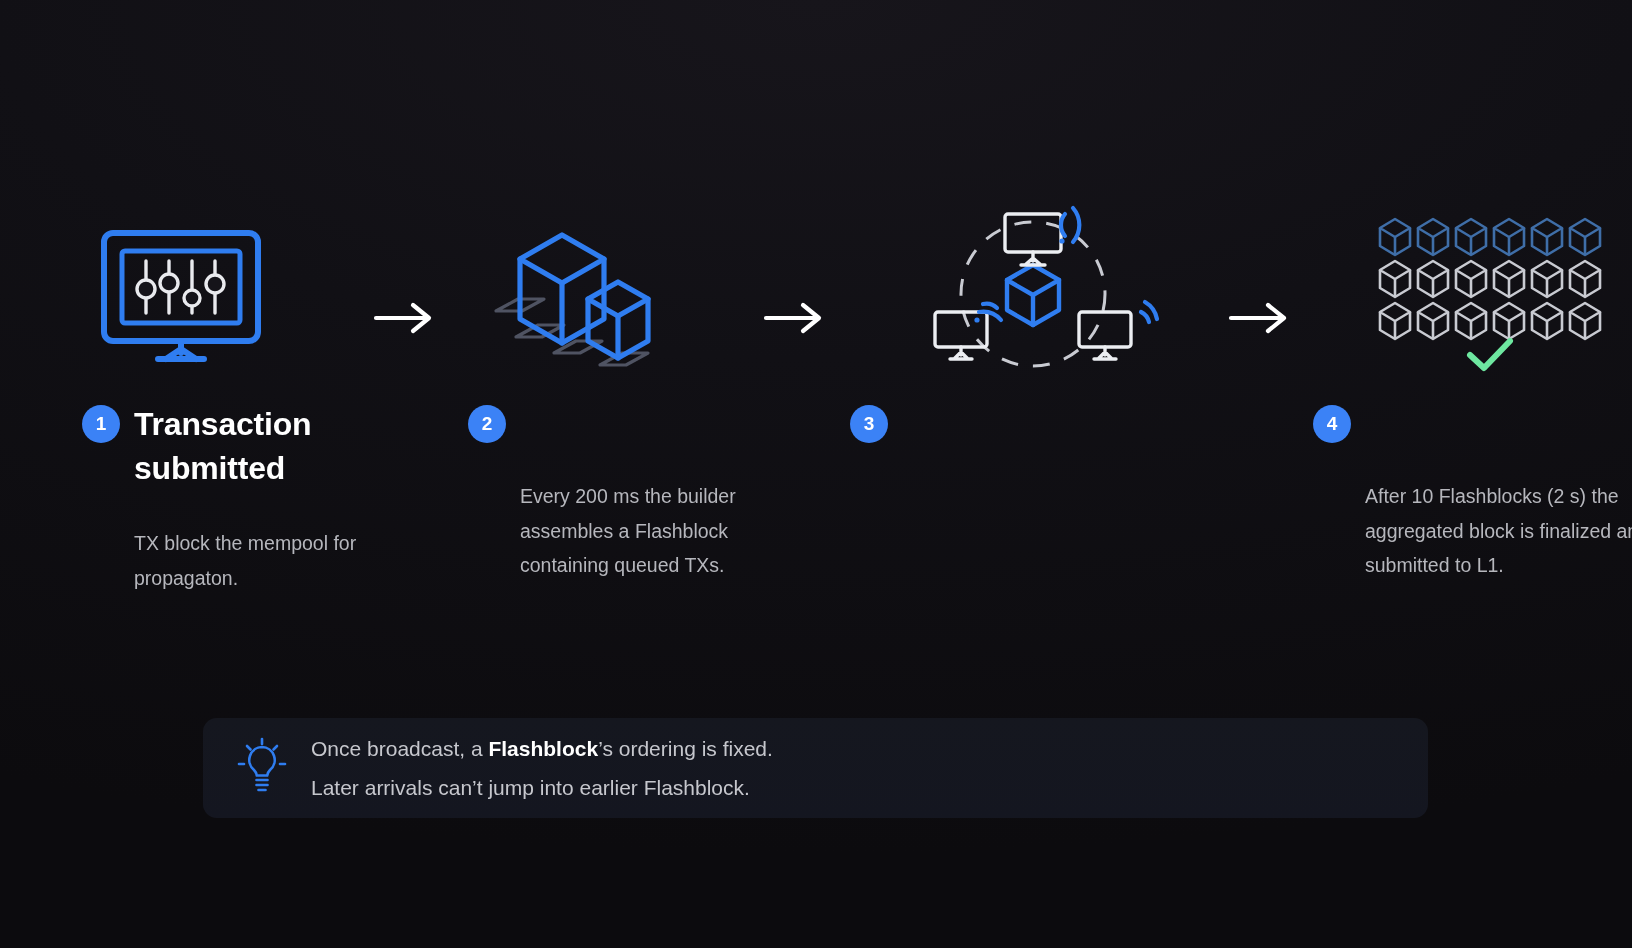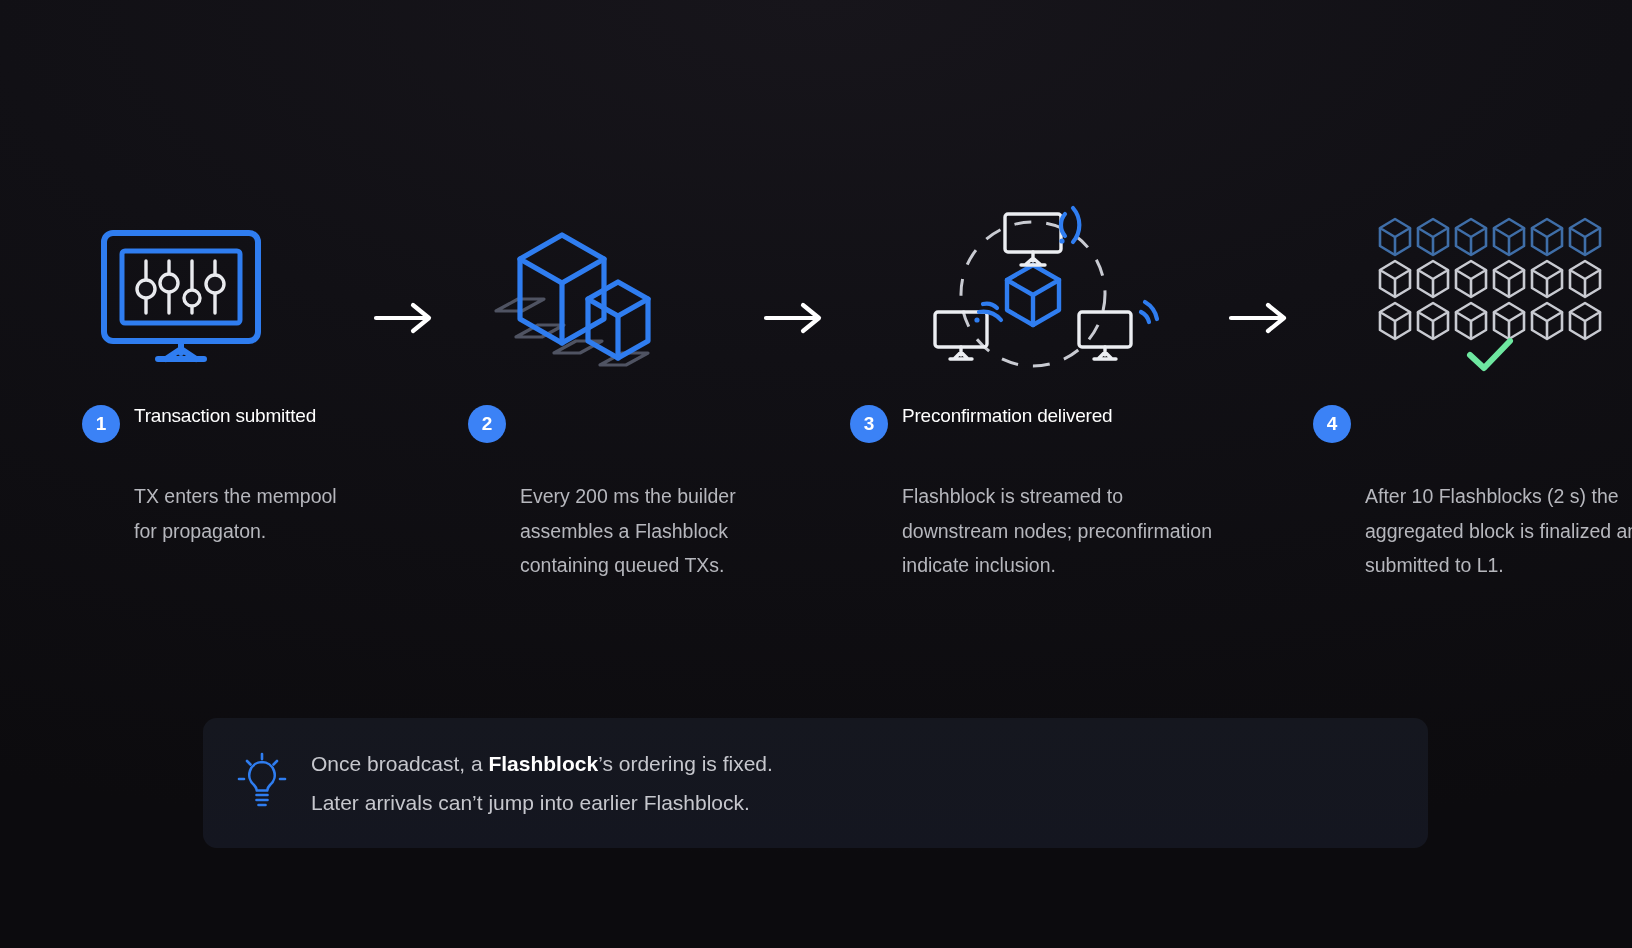--- a/index.html
+++ b/index.html
@@ -89,27 +89,26 @@
     background: #3b82f6;
     color: #ffffff;
     font-size: 19px;
     font-weight: 700;
     display: flex;
     align-items: center;
     justify-content: center;
     margin-top: 2px;
   }
   .step-title {
-    font-size: 19px;
-    font-weight: 400;
+    font-size: 32px;
+    font-weight: 700;
     line-height: 1.36;
     letter-spacing: -0.2px;
     color: #ffffff;
     max-width: 250px;
-    text-align: right;
   }
   .step.s4 .step-title { max-width: 320px; }
   .step.s3 .step-title { max-width: 300px; }
 
   .step-body {
     margin-top: 36px;
     margin-left: 52px;
     font-size: 19.5px;
     line-height: 1.78;
     color: #b6b7bd;
@@ -117,21 +116,21 @@
   }
   .step.s3 .step-body { max-width: 360px; }
   .step.s4 .step-body { max-width: 330px; }
 
   
   .callout {
     position: absolute;
     left: 203px;
     top: 718px;
     width: 1225px;
-    height: 130px;
+    height: 100px;
     box-sizing: border-box;
     border-radius: 14px;
     background: linear-gradient(180deg, #15171f 0%, #141620 100%);
     display: flex;
     align-items: center;
     padding: 0 36px;
     gap: 26px;
   }
   .callout-text {
     font-size: 21px;
@@ -167,21 +166,21 @@
             <circle cx="73" cy="58" r="9"></circle>
             <circle cx="96" cy="73" r="8"></circle>
             <circle cx="119" cy="59" r="9"></circle>
           </g>
         </svg>
       </div>
       <div class="step-head">
         <div class="num">1</div>
         <div class="step-title">Transaction submitted</div>
       </div>
-      <div class="step-body">TX enters the mempool for propagaton.</div>
+      <div class="step-body">TX block the mempool for propagaton.</div>
     </div>
 
     <div class="arrow-cell">
       <svg width="66" height="36" viewBox="0 0 66 36">
         <path d="M4 18 H56 M41 5 L57 18 L41 31" fill="none" stroke="#ffffff" stroke-width="4.2" stroke-linecap="round" stroke-linejoin="round"></path>
       </svg>
     </div>
 
     <div class="step s2">
       <div class="icon-box">
@@ -253,23 +252,21 @@
             <circle cx="64" cy="112" r="2.6" fill="#2f7df0" stroke="none"></circle>
           </g>
           <g stroke="#2f7df0" fill="none" stroke-linecap="round">
             <path d="M228 104 a15 15 0 0 1 8 10" stroke-width="4.2"></path>
             <path d="M232 94 a25 25 0 0 1 12 17" stroke-width="4.2"></path>
           </g>
         </svg>
       </div>
       <div class="step-head">
         <div class="num">3</div>
-        <div class="step-title">Preconfirmation delivered</div>
-      </div>
-      <div class="step-body">Flashblock is streamed to downstream nodes; preconfirmation indicate inclusion.</div>
+      </div>
     </div>
 
     <div class="arrow-cell">
       <svg width="66" height="36" viewBox="0 0 66 36">
         <path d="M4 18 H56 M41 5 L57 18 L41 31" fill="none" stroke="#ffffff" stroke-width="4.2" stroke-linecap="round" stroke-linejoin="round"></path>
       </svg>
     </div>
 
     <div class="step s4">
       <div class="icon-box center">

